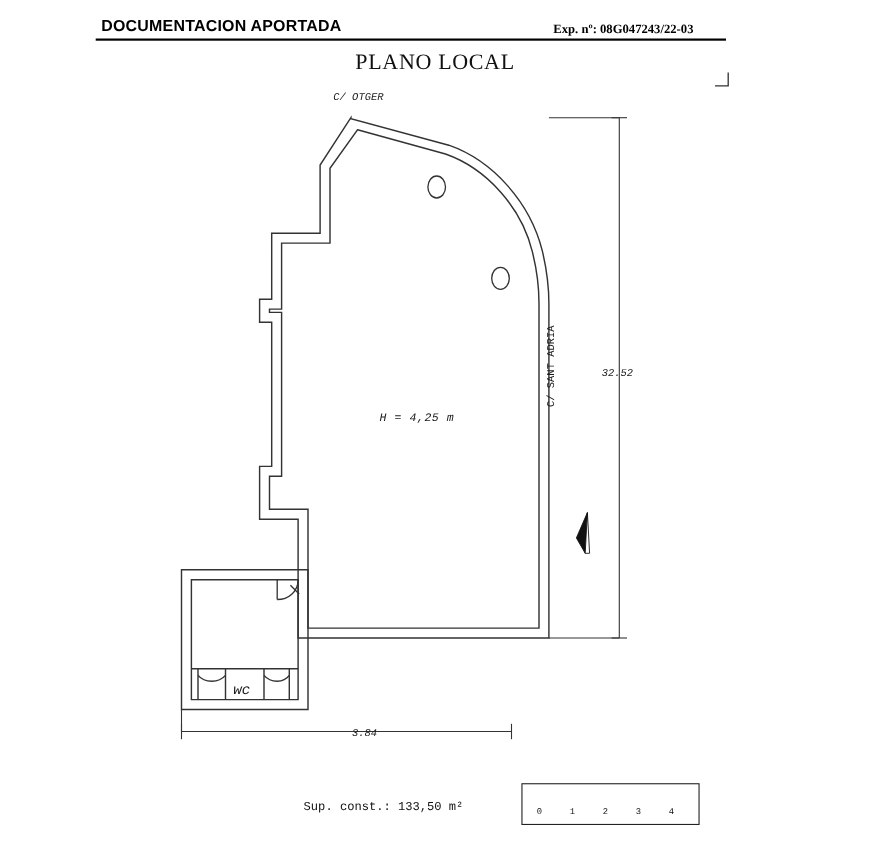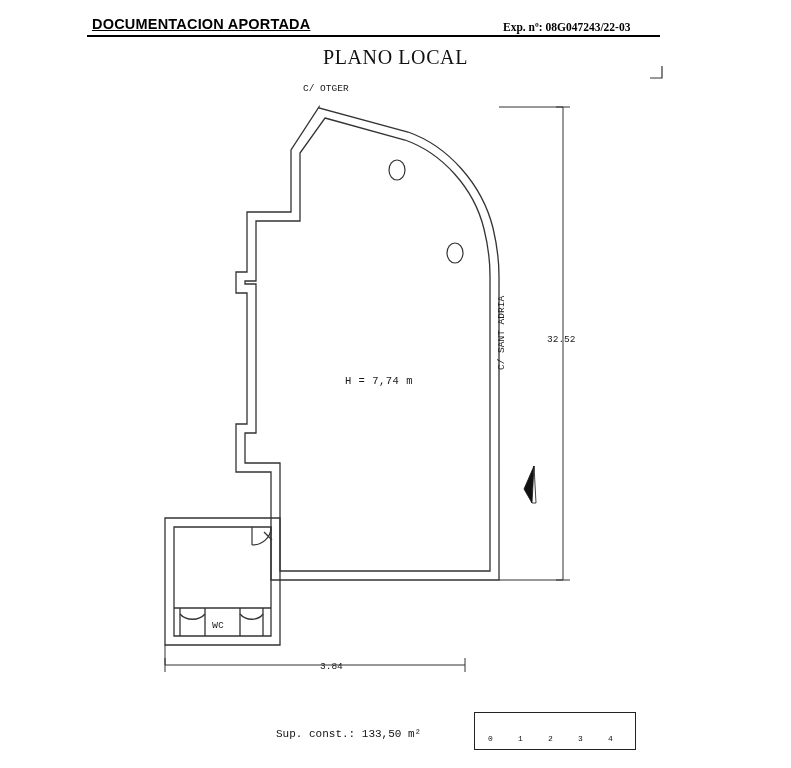--- a/index.html
+++ b/index.html
@@ -27,21 +27,20 @@
   #header-title {
     position: absolute;
     left: 92px;
     top: 16px;
     font-family: "Liberation Sans", sans-serif;
     font-weight: bold;
     font-size: 14.5px;
     letter-spacing: 0.2px;
     color: #000;
     white-space: nowrap;
-    text-decoration: underline;
   }
   #header-exp {
     position: absolute;
     left: 503px;
     top: 21px;
     font-family: "Liberation Serif", serif;
     font-weight: bold;
     font-size: 11.5px;
     color: #000;
     white-space: nowrap;
@@ -76,24 +75,25 @@
     height: 768px;
   }
 
   
   .plan-label {
     position: absolute;
     font-family: "Liberation Mono", monospace;
     font-size: 9.5px;
     color: #1a1a1a;
     white-space: nowrap;
+    font-style: italic;
   }
   #label-otger { left: 303px; top: 83px; }
   #label-height { left: 345px; top: 375px; font-size: 10.5px; letter-spacing: 0.5px; }
-  #label-wc { left: 212px; top: 620px; font-size: 10px; }
+  #label-wc { left: 212px; top: 620px; font-size: 13px; }
   #label-dim-vert {
     left: 547px; top: 334px;
     font-size: 9.5px;
   }
   #label-dim-horiz {
     left: 320px; top: 661px;
     font-size: 9.5px;
   }
   #label-sant-adria {
     position: absolute;
@@ -258,21 +258,21 @@
     <rect x="520" y="722" width="30" height="6" fill="#ffffff" stroke="#111111" stroke-width="0.8"></rect>
     <rect x="550" y="722" width="30" height="6" fill="#111111"></rect>
     <rect x="580" y="722" width="30" height="6" fill="#ffffff" stroke="#111111" stroke-width="0.8"></rect>
     <line x1="490" y1="725" x2="618" y2="725" stroke="#111111" stroke-width="1"></line>
     <line x1="490" y1="718" x2="490" y2="732" stroke="#111111" stroke-width="1"></line>
     <line x1="618" y1="718" x2="618" y2="732" stroke="#111111" stroke-width="1"></line>
   </g>
 </svg>
 
 <div class="plan-label" id="label-otger">C/ OTGER</div>
-<div class="plan-label" id="label-height">H = 7,74 m</div>
+<div class="plan-label" id="label-height">H = 4,25 m</div>
 <div class="plan-label" id="label-wc">wc</div>
 <div class="plan-label" id="label-dim-vert">32.52</div>
 <div class="plan-label" id="label-dim-horiz">3.84</div>
 <div id="label-sant-adria">C/ SANT ADRIA</div>
 
 <div id="areas">
   <div>Sup. const.: 133,50 m²</div>
   
 </div>
 

